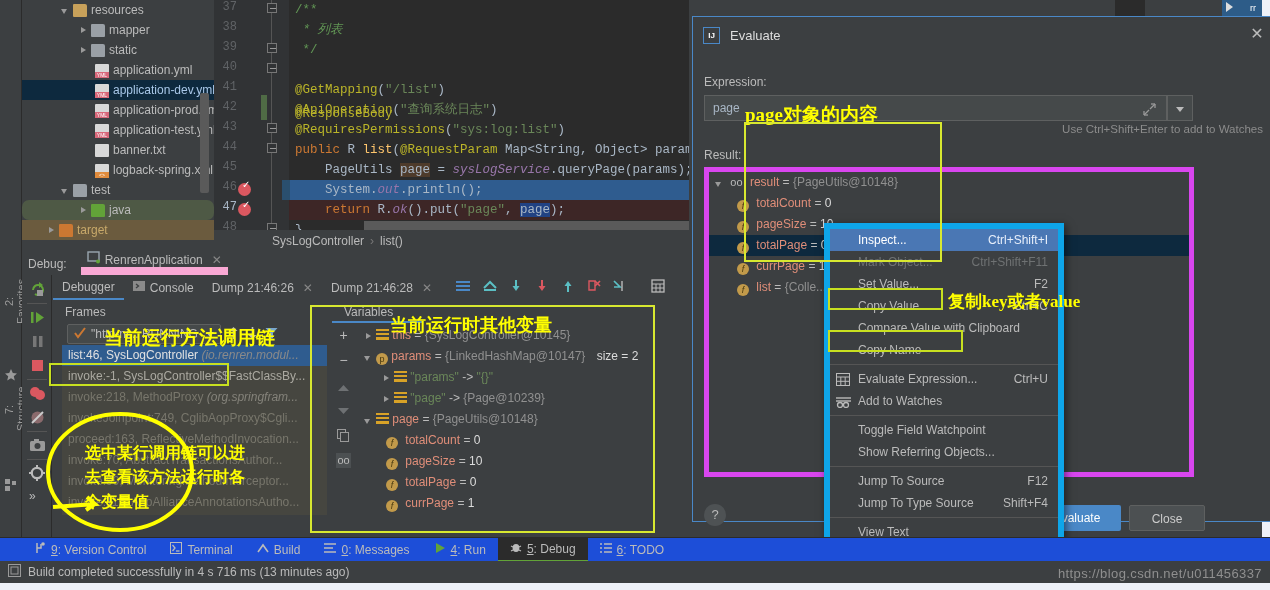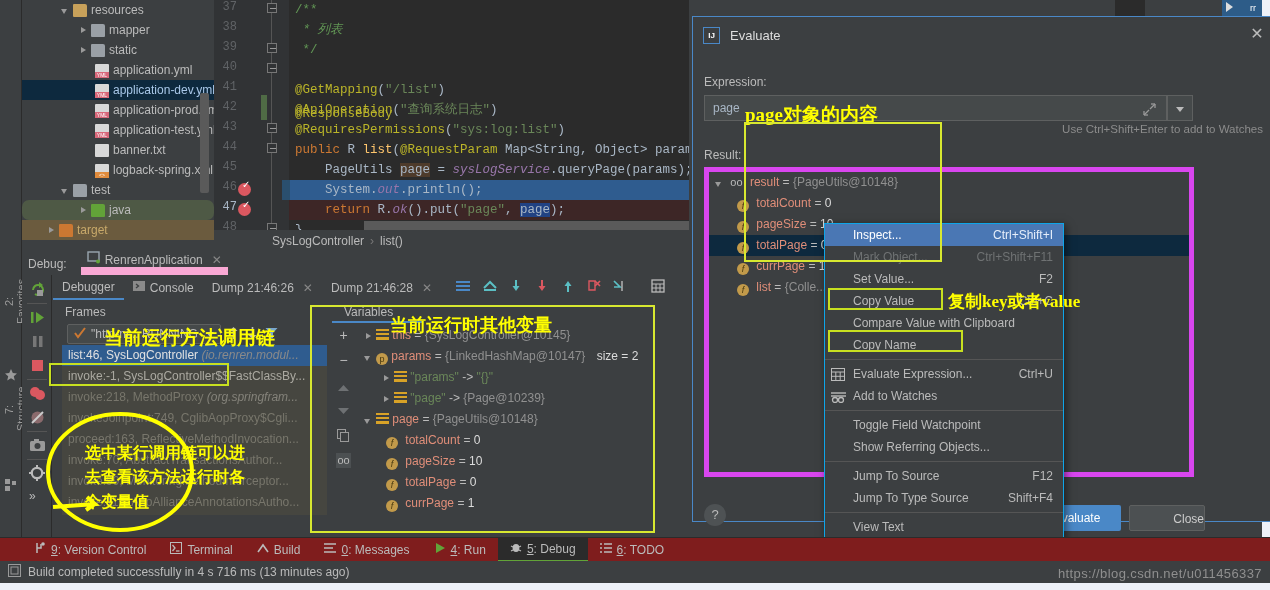--- a/index.html
+++ b/index.html
@@ -138,42 +138,42 @@
   #expr-box { position:absolute; left:11px; top:78px; width:463px; height:26px; background:#45494a; border:1px solid #5e6060; display:flex; align-items:center; padding-left:8px; color:#a9b7c6; font-size:12px; }
   #expr-exp { position:absolute; right:10px; top:7px; color:#999; font-size:11px; }
   #expr-dd { position:absolute; left:474px; top:78px; width:26px; height:26px; background:#45494a; border:1px solid #5e6060; }
   #expr-dd::after { content:""; position:absolute; left:8px; top:11px; border-top:5px solid #bbb; border-left:4.5px solid transparent; border-right:4.5px solid transparent; }
   #watch-hint { position:absolute; right:12px; top:106px; font-size:11.5px; color:#8c8c8c; }
   #res-tree { position:absolute; left:11px; top:150px; width:490px; height:310px; background:#3c3f41; border:5px solid #d946ef; overflow:hidden; }
   .rrow { height:21px; line-height:21px; font-size:12px; white-space:nowrap; color:#bbb; }
   .rrow.sel { background:#0d293e; }
   #eval-help { position:absolute; left:11px; top:487px; width:22px; height:22px; border-radius:50%; background:#4e5254; color:#bbb; font-size:13px; text-align:center; line-height:22px; }
   #btn-eval { position:absolute; left:340px; top:488px; width:88px; height:26px; background:#4a88c7; color:#fff; font-size:12px; text-align:center; line-height:26px; border-radius:2px; }
-  #btn-close { position:absolute; left:436px; top:488px; width:76px; height:26px; background:#4c5052; color:#ccc; font-size:12px; text-align:right; line-height:26px; border-radius:2px; border:1px solid #5e6060; }
-
-  
-  #ctxmenu { left:824px; top:223px; width:240px; height:350px; background:#3c3f41; border:1px solid #0ea5e9; box-shadow:2px 2px 8px rgba(0,0,0,0.5); }
+  #btn-close { position:absolute; left:436px; top:488px; width:76px; height:26px; background:#4c5052; color:#ccc; font-size:12px; text-align:center; line-height:26px; border-radius:2px; border:1px solid #5e6060; }
+
+  
+  #ctxmenu { left:824px; top:223px; width:240px; height:350px; background:#3c3f41; border:6px solid #0ea5e9; box-shadow:2px 2px 8px rgba(0,0,0,0.5); }
   .mrow { position:relative; height:22px; display:flex; align-items:center; font-size:12px; color:#bbb; padding-left:28px; }
   .mrow.hl { background:#4a77b4; color:#fff; }
   .mrow.dis { color:#6f7273; }
   .mrow .acc { position:absolute; right:10px; font-size:12px; }
   .mrow.hl .acc { color:#e6eefa; }
   .mrow .acc.dis { color:#6f7273; }
   .msep { height:1px; background:#555; margin:3px 0; }
   .micon { position:absolute; left:6px; width:15px; height:13px; }
   .mchk { position:absolute; left:8px; color:#bbb; font-size:12px; }
   .submenu-arrow { position:absolute; right:10px; width:0; height:0; border-left:5px solid #bbb; border-top:4px solid transparent; border-bottom:4px solid transparent; }
 
   
   .ann-text { position:absolute; color:#ffff00; font-family:"Liberation Serif","DejaVu Serif",serif; font-weight:bold; white-space:nowrap; }
   .ann-box { position:absolute; border:2px solid #c8e020; }
   .ann-box-y { position:absolute; border:2px solid #d8e830; }
 
   
-  #bottom-tabs { left:0; top:537px; width:1270px; height:24px; background:#7f1d1d; display:flex; align-items:center; border-top:1px solid #2b2b2b; }
+  #bottom-tabs { left:0; top:537px; width:1270px; height:24px; background:#1d4ed8; display:flex; align-items:center; border-top:1px solid #2b2b2b; }
   .btab { display:flex; align-items:center; gap:5px; padding:0 12px; height:24px; font-size:12px; color:#bbb; }
   .btab.active { background:#2b2b2b; border-bottom:2px solid #62a338; }
   .btab u { text-decoration:underline; }
   #status-bar { left:0; top:561px; width:1270px; height:22px; background:#3c3f41; display:flex; align-items:center; padding-left:8px; gap:7px; font-size:12px; color:#bbb; }
   #bot-edge { left:0; top:583px; width:1270px; height:7px; background:#eef1f8; }
   #watermark2 { right:8px; top:566px; font-size:13px; color:#8f8f8f; letter-spacing:0.4px; }
 </style>
 </head>
 <body>
 

